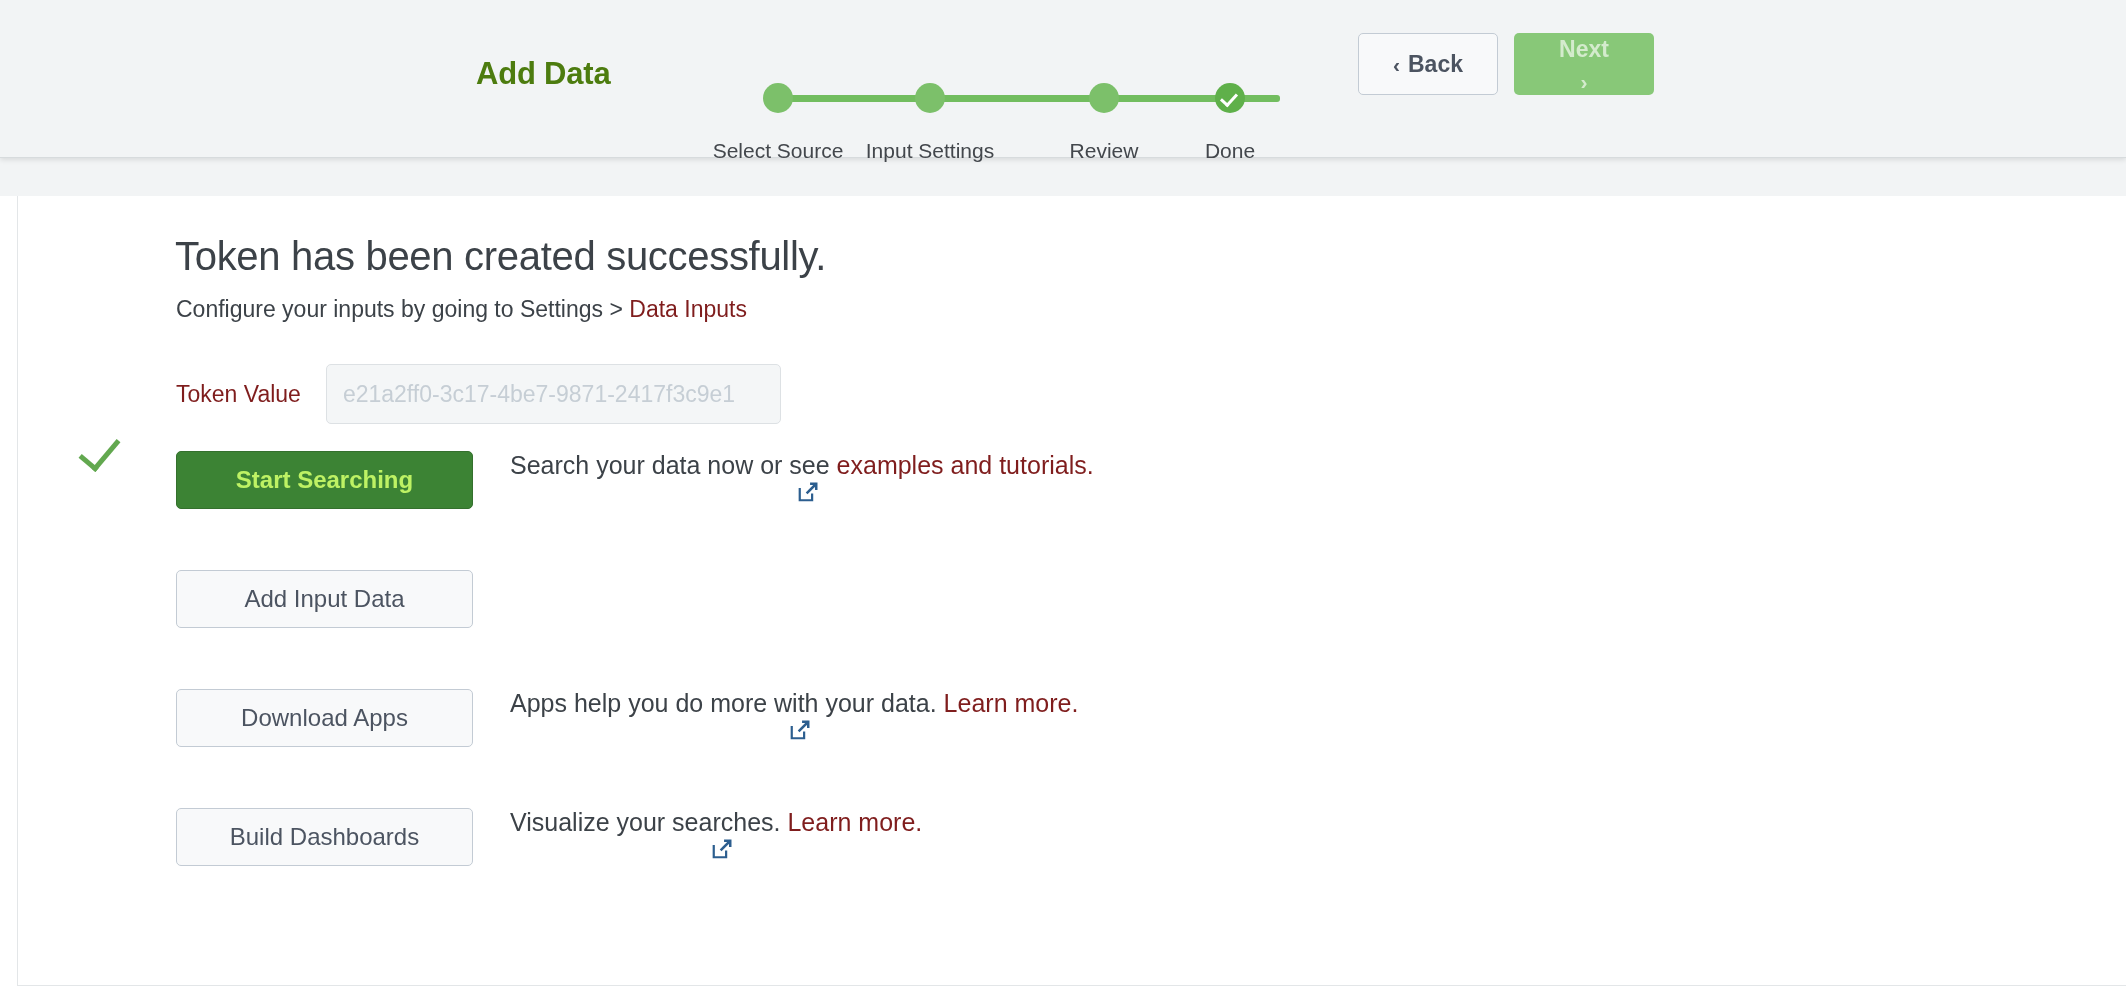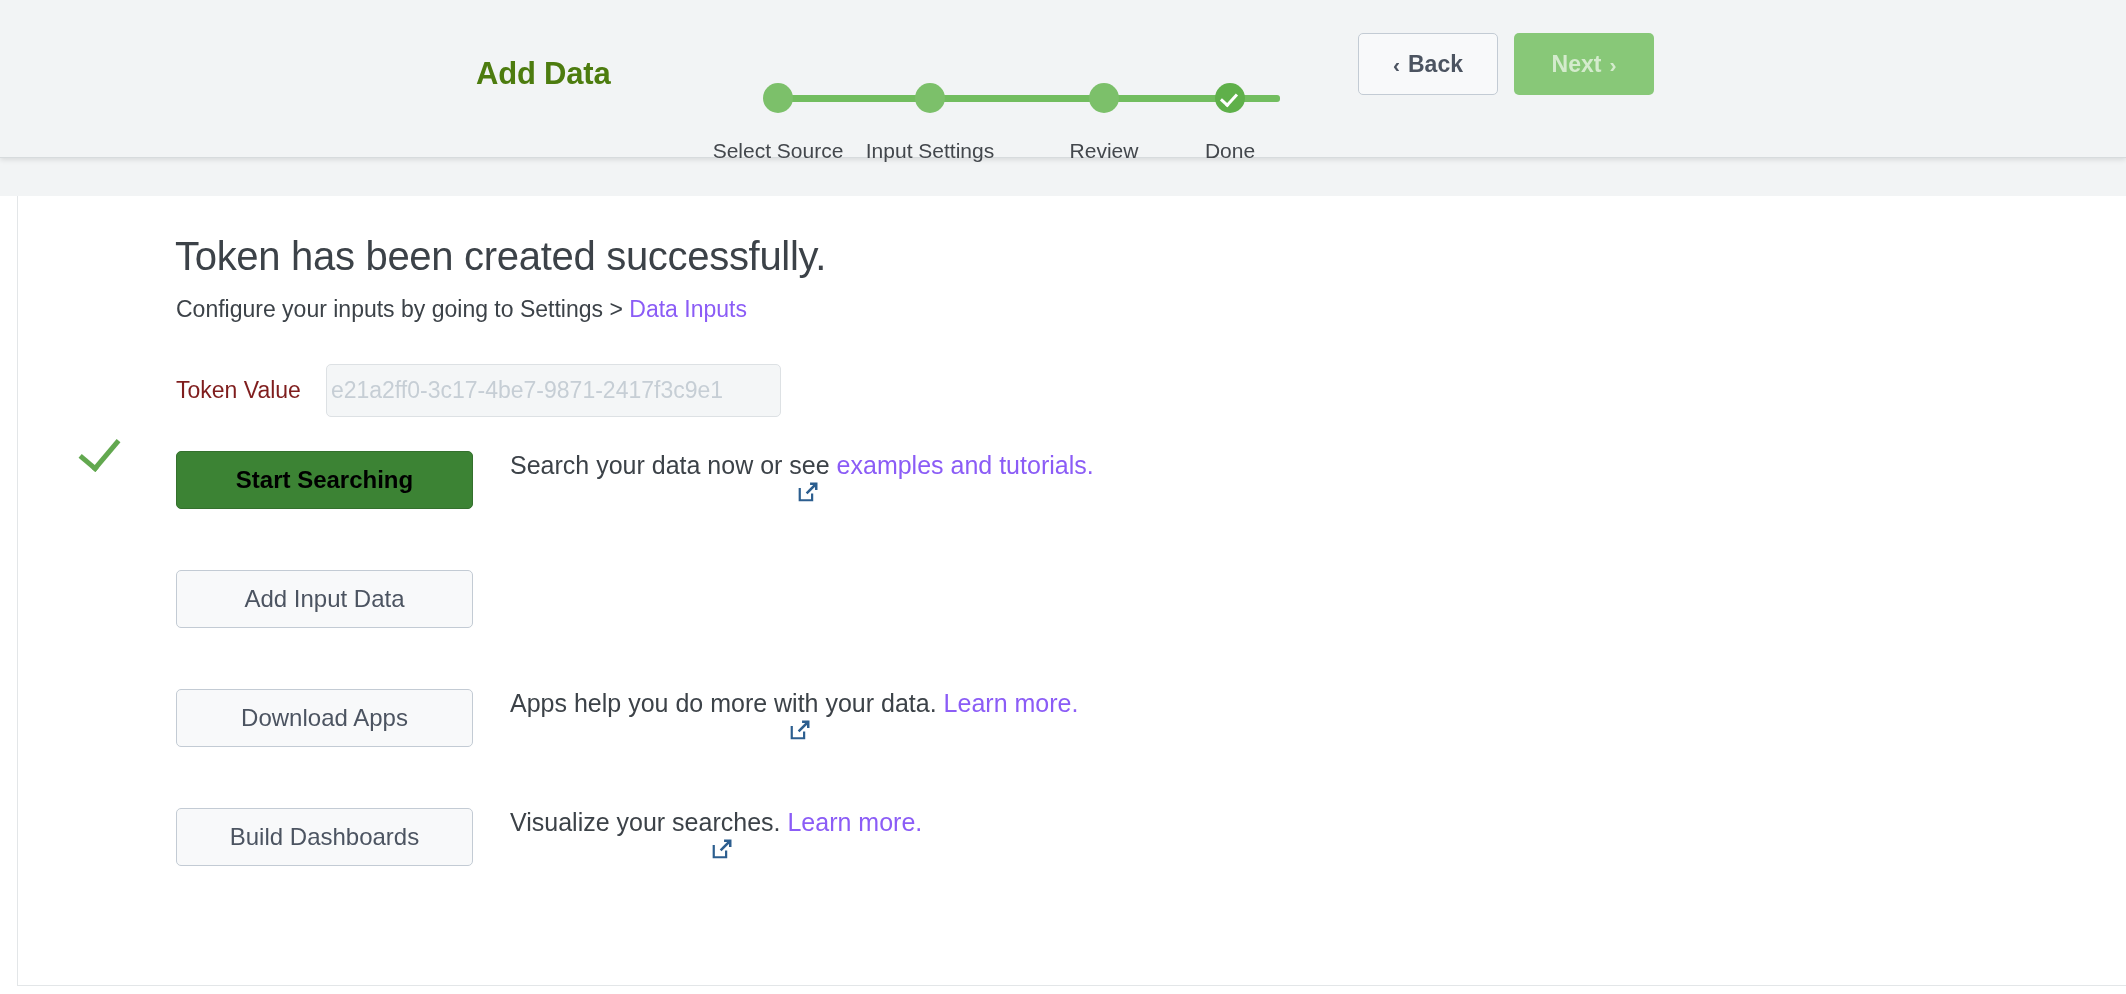--- a/index.html
+++ b/index.html
@@ -125,20 +125,21 @@
     border-radius: 5px;
     font-family: "Liberation Sans", sans-serif;
     font-size: 23px;
     font-weight: bold;
     color: #d4ebcd;
     cursor: default;
     display: flex;
     align-items: center;
     justify-content: center;
     gap: 8px;
+    flex-direction: column;
   }
   .chev {
     font-size: 21px;
     font-weight: bold;
     line-height: 1;
   }
 
   
   .gutter {
     height: 38px;
@@ -179,46 +180,46 @@
   }
 
   .subline {
     position: absolute;
     left: 158px;
     top: 100px;
     font-size: 23px;
     color: #3c4248;
   }
   .link {
-    color: #8b5cf6;
+    color: #7f1d1d;
     text-decoration: none;
     cursor: pointer;
   }
 
   
   .token-row {
     position: absolute;
     left: 158px;
     top: 168px;
     display: flex;
     align-items: center;
   }
   .token-label {
     font-size: 23px;
     color: #7f1d1d;
     margin-right: 25px;
   }
   .token-input {
     width: 455px;
-    height: 53px;
+    height: 60px;
     box-sizing: border-box;
     background: #f4f6f7;
     border: 1px solid #dde1e4;
     border-radius: 5px;
-    padding: 0 4px;
+    padding: 0 16px;
     font-family: "Liberation Sans", sans-serif;
     font-size: 23px;
     color: #c6ced5;
     outline: none;
   }
 
   
   .actions {
     position: absolute;
     left: 158px;
@@ -237,21 +238,21 @@
     box-sizing: border-box;
     border-radius: 5px;
     font-family: "Liberation Sans", sans-serif;
     font-size: 24px;
     cursor: pointer;
     flex: 0 0 auto;
   }
   .action-btn.primary {
     background: #3c8334;
     border: 1px solid #34702d;
-    color: #000000;
+    color: #bef264;
     font-weight: bold;
   }
   .action-btn.secondary {
     background: #f8f9fa;
     border: 1px solid #c3cbd4;
     color: #4c5461;
     font-weight: normal;
   }
   .action-text {
     margin-left: 37px;

